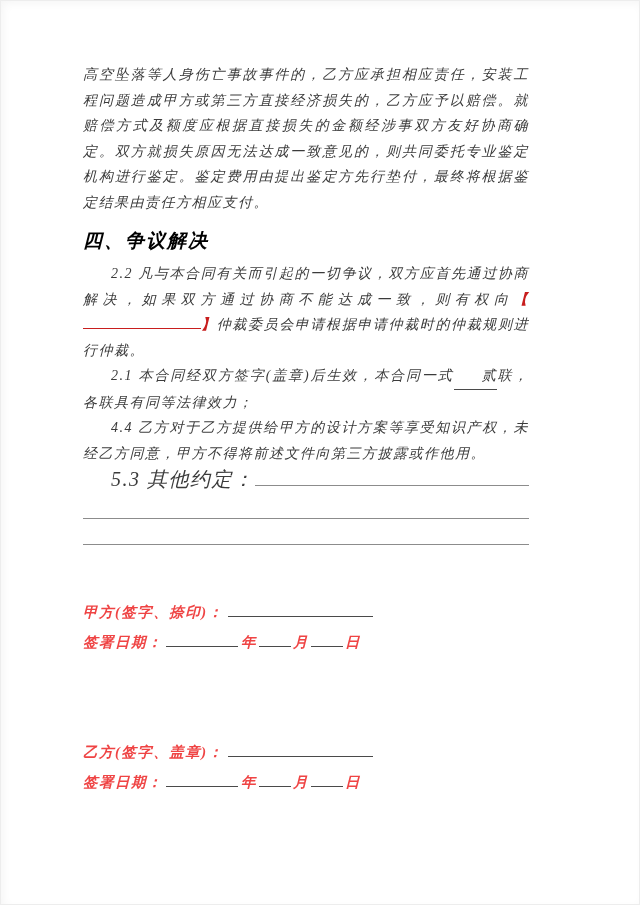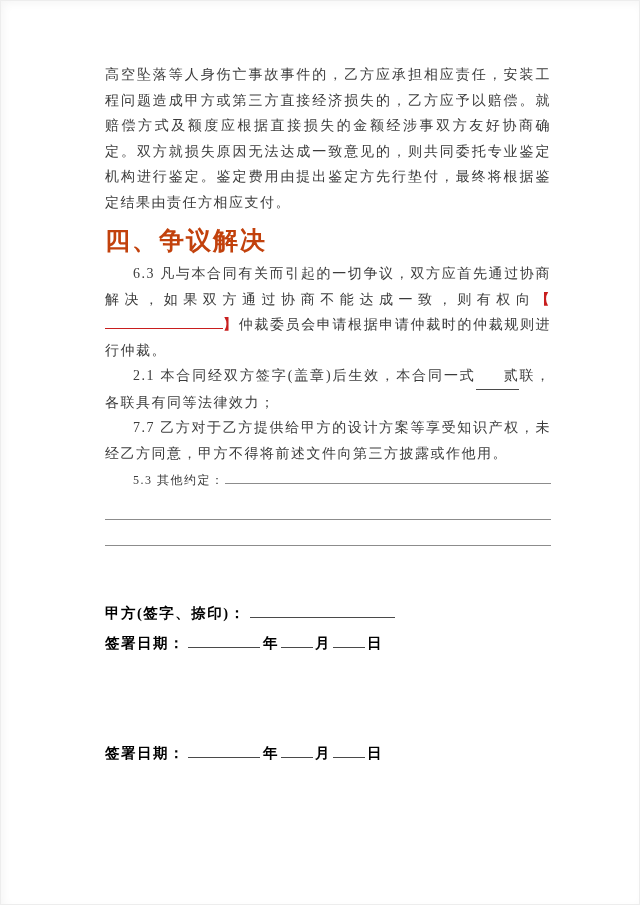--- a/index.html
+++ b/index.html
@@ -12,40 +12,41 @@
     width: 640px;
     height: 905px;
     background: #ffffff;
     box-shadow: inset 0 0 0 1px #ededed, inset 3px 3px 10px rgba(0,0,0,0.045);
     overflow: hidden;
     font-family: "Liberation Serif", "DejaVu Serif", serif;
     color: #3b3b3b;
   }
   .content {
     position: absolute;
-    left: 105px;
+    left: 83px;
     top: 62px;
     width: 446px;
+    font-style: italic;
   }
   p.body-text {
     margin: 0;
     font-size: 14px;
     line-height: 25.5px;
     letter-spacing: 1.5px;
     text-align: justify;
     color: #3b3b3b;
   }
   p.indent { text-indent: 28px; }
   h2.sec-heading {
     margin: 13px 0 7px 0;
-    font-size: 25px;
+    font-size: 19px;
     line-height: 26px;
     font-weight: bold;
     letter-spacing: 2px;
-    color: #c2410c;
+    color: #000000;
   }
   .red { color: #c81e1e; font-weight: bold; }
   .blank-red {
     display: inline-block;
     width: 118px;
     height: 14px;
     border-bottom: 1.5px solid #c81e1e;
     vertical-align: baseline;
   }
   .u-word {
@@ -54,21 +55,21 @@
     text-align: center;
     border-bottom: 1.3px solid #4a4a4a;
   }
   .clause53-row {
     display: flex;
     align-items: baseline;
     margin-top: 1px;
   }
   .clause53-row .label-part {
     white-space: nowrap;
-    font-size: 12px;
+    font-size: 20px;
     line-height: 25.5px;
     letter-spacing: 1.5px;
     text-indent: 28px;
   }
   .blank-fill {
     flex: 1;
     height: 16px;
     border-bottom: 1.3px solid #8c8c8c;
   }
   .blank-line {
@@ -79,21 +80,21 @@
   .blank-line + .blank-line { margin-top: 0; }
   .sig-block { margin-top: 52px; }
   .sig-block-b { margin-top: 80px; }
   .sig-row {
     display: flex;
     align-items: baseline;
     font-size: 14.5px;
     font-weight: bold;
     letter-spacing: 1.5px;
     line-height: 30px;
-    color: #000000;
+    color: #ef4444;
   }
   .sig-underline {
     display: inline-block;
     width: 145px;
     height: 14px;
     border-bottom: 1.3px solid #4a4a4a;
     margin-left: 4px;
   }
   .date-underline-long {
     display: inline-block;
@@ -114,29 +115,29 @@
 <body>
 
 <div class="page">
   <div class="content">
 
     <p class="body-text">高空坠落等人身伤亡事故事件的，乙方应承担相应责任，安装工程问题造成甲方或第三方直接经济损失的，乙方应予以赔偿。就赔偿方式及额度应根据直接损失的金额经涉事双方友好协商确定。双方就损失原因无法达成一致意见的，则共同委托专业鉴定机构进行鉴定。鉴定费用由提出鉴定方先行垫付，最终将根据鉴定结果由责任方相应支付。</p>
 
     <h2 class="sec-heading">四、争议解决</h2>
 
     <p class="body-text indent">
-      <span>6.3 凡与本合同有关而引起的一切争议，双方应首先通过协商解决，如果双方通过协商不能达成一致，则有权向</span><span class="red">【</span><span class="blank-red"></span><span class="red">】</span><span>仲裁委员会申请根据申请仲裁时的仲裁规则进行仲裁。</span>
+      <span>2.2 凡与本合同有关而引起的一切争议，双方应首先通过协商解决，如果双方通过协商不能达成一致，则有权向</span><span class="red">【</span><span class="blank-red"></span><span class="red">】</span><span>仲裁委员会申请根据申请仲裁时的仲裁规则进行仲裁。</span>
     </p>
 
 
     <p class="body-text indent">
       <span>2.1 本合同经双方签字(盖章)后生效，本合同一式</span><span class="u-word">贰</span><span>联，各联具有同等法律效力；</span>
     </p>
 
-    <p class="body-text indent">7.7 乙方对于乙方提供给甲方的设计方案等享受知识产权，未经乙方同意，甲方不得将前述文件向第三方披露或作他用。</p>
+    <p class="body-text indent">4.4 乙方对于乙方提供给甲方的设计方案等享受知识产权，未经乙方同意，甲方不得将前述文件向第三方披露或作他用。</p>
 
     <div class="clause53-row">
       <span class="label-part">5.3 其他约定：</span>
       <span class="blank-fill"></span>
     </div>
 
     <div class="blank-line"></div>
     <div class="blank-line"></div>
 
     <div class="sig-block">
@@ -150,20 +151,24 @@
         <span>年</span>
         <span class="date-underline-short"></span>
         <span>月</span>
         <span class="date-underline-short"></span>
         <span>日</span>
       </div>
     </div>
 
     <div class="sig-block sig-block-b">
       <div class="sig-row">
+        <span>乙方(签字、盖章)：</span>
+        <span class="sig-underline"></span>
+      </div>
+      <div class="sig-row">
         <span>签署日期：</span>
         <span class="date-underline-long"></span>
         <span>年</span>
         <span class="date-underline-short"></span>
         <span>月</span>
         <span class="date-underline-short"></span>
         <span>日</span>
       </div>
     </div>
 

